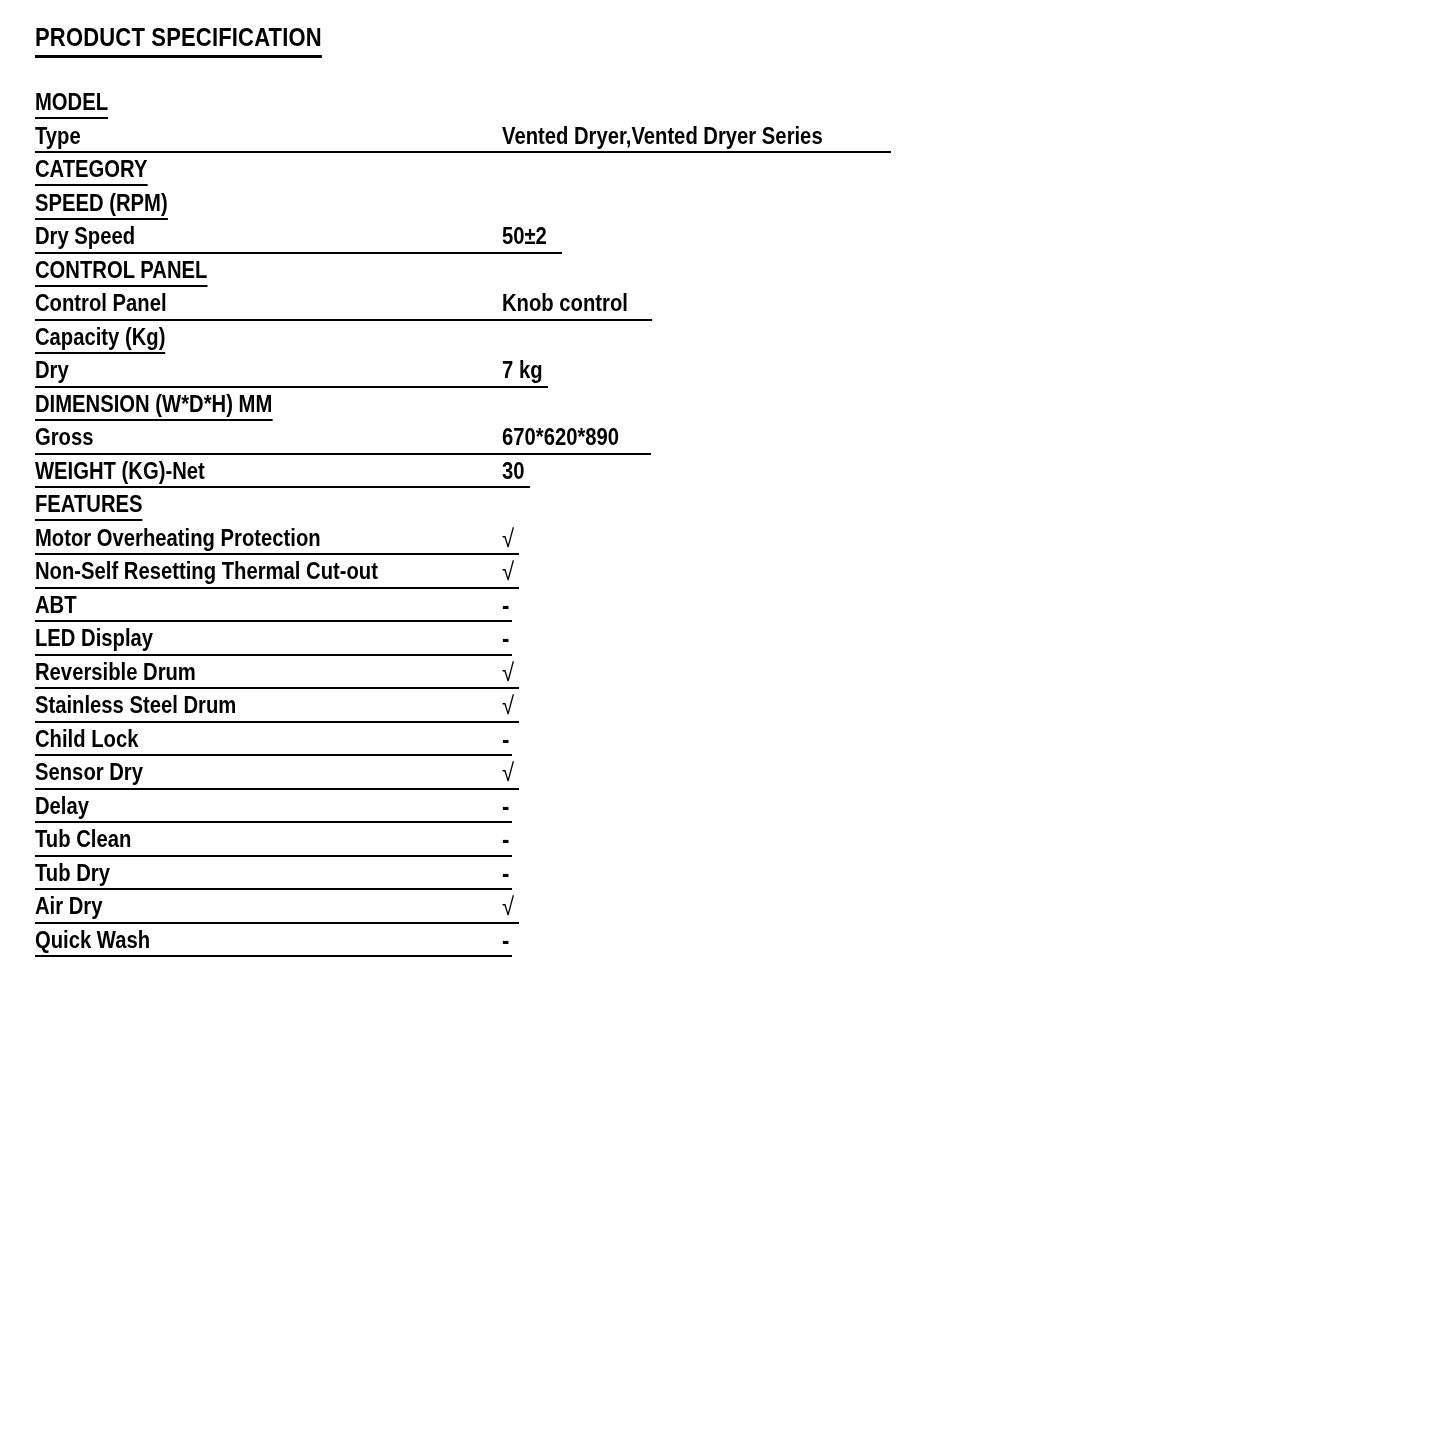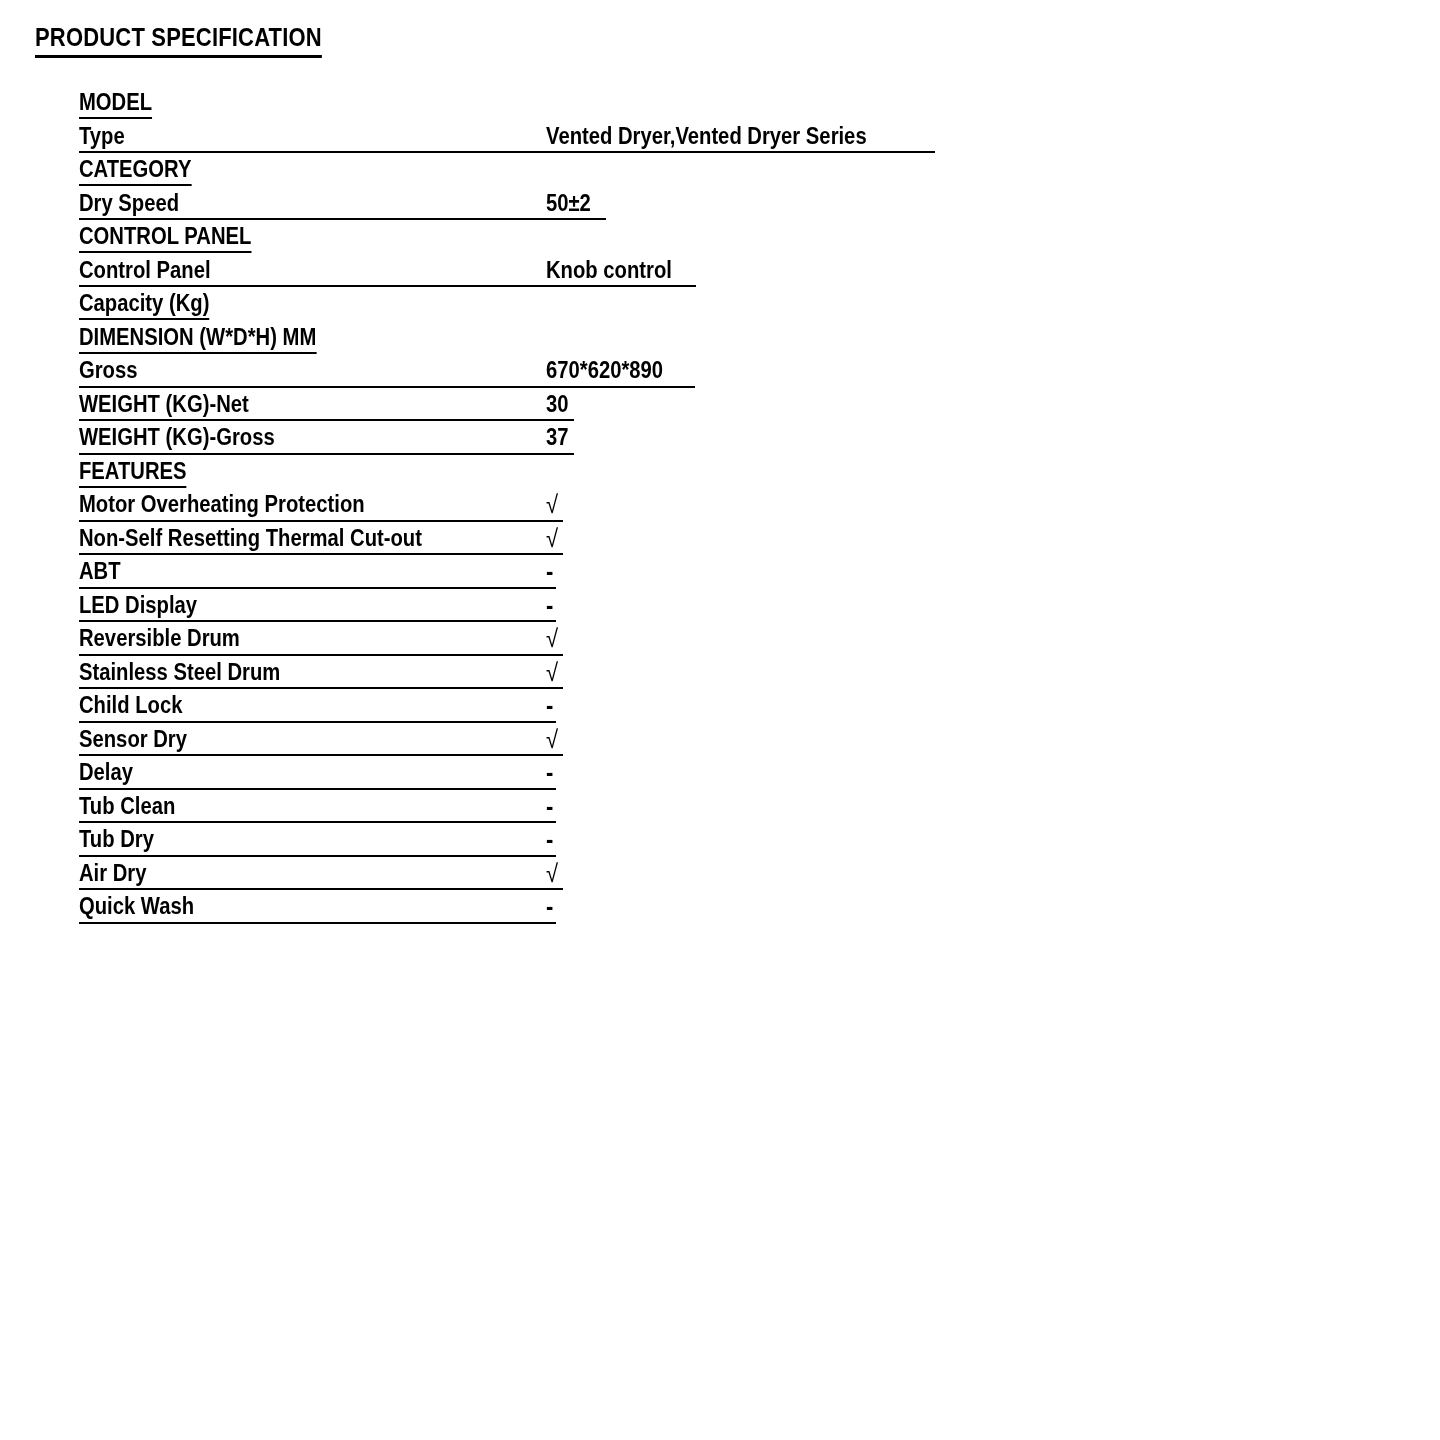--- a/index.html
+++ b/index.html
@@ -46,21 +46,20 @@
     position: absolute;
     left: 0;
     top: 88px;
     width: 1440px;
   }
 
   .row {
     position: relative;
     height: 33.5px;
     box-sizing: border-box;
-    margin-left: 44px;
   }
 
   
   .row.section .sec-label {
     position: absolute;
     left: 35px;
     top: 0px;
     font-size: 23px;
     font-weight: bold;
     line-height: 28px;
@@ -123,54 +122,57 @@
         <span class="sec-label">MODEL</span>
       </div>
       <div class="row data">
         <span class="rule" style="width: 856px;"></span>
         <span class="d-label">Type</span>
         <span class="d-value">Vented Dryer,Vented Dryer Series</span>
       </div>
       <div class="row section">
         <span class="sec-label">CATEGORY</span>
       </div>
+      <div class="row section">
+        <span class="sec-label">SPEED (RPM)</span>
+      </div>
       <div class="row data">
         <span class="rule" style="width: 527px;"></span>
         <span class="d-label">Dry Speed</span>
         <span class="d-value">50±2</span>
       </div>
       <div class="row section">
         <span class="sec-label">CONTROL PANEL</span>
       </div>
       <div class="row data">
         <span class="rule" style="width: 617px;"></span>
         <span class="d-label">Control Panel</span>
         <span class="d-value">Knob control</span>
       </div>
       <div class="row section">
         <span class="sec-label">Capacity (Kg)</span>
       </div>
+      <div class="row data">
+        <span class="rule" style="width: 513px;"></span>
+        <span class="d-label">Dry</span>
+        <span class="d-value">7 kg</span>
+      </div>
       <div class="row section">
         <span class="sec-label">DIMENSION (W*D*H) MM</span>
       </div>
       <div class="row data">
         <span class="rule" style="width: 616px;"></span>
         <span class="d-label">Gross</span>
         <span class="d-value">670*620*890</span>
       </div>
       <div class="row data">
         <span class="rule" style="width: 495px;"></span>
         <span class="d-label">WEIGHT (KG)-Net</span>
         <span class="d-value">30</span>
       </div>
-      <div class="row data">
-        <span class="rule" style="width: 495px;"></span>
-        <span class="d-label">WEIGHT (KG)-Gross</span>
-        <span class="d-value">37</span>
-      </div>
       <div class="row section">
         <span class="sec-label">FEATURES</span>
       </div>
       <div class="row data">
         <span class="rule" style="width: 484px;"></span>
         <span class="d-label">Motor Overheating Protection</span>
         <span class="d-value mark">√</span>
       </div>
       <div class="row data">
         <span class="rule" style="width: 484px;"></span>

